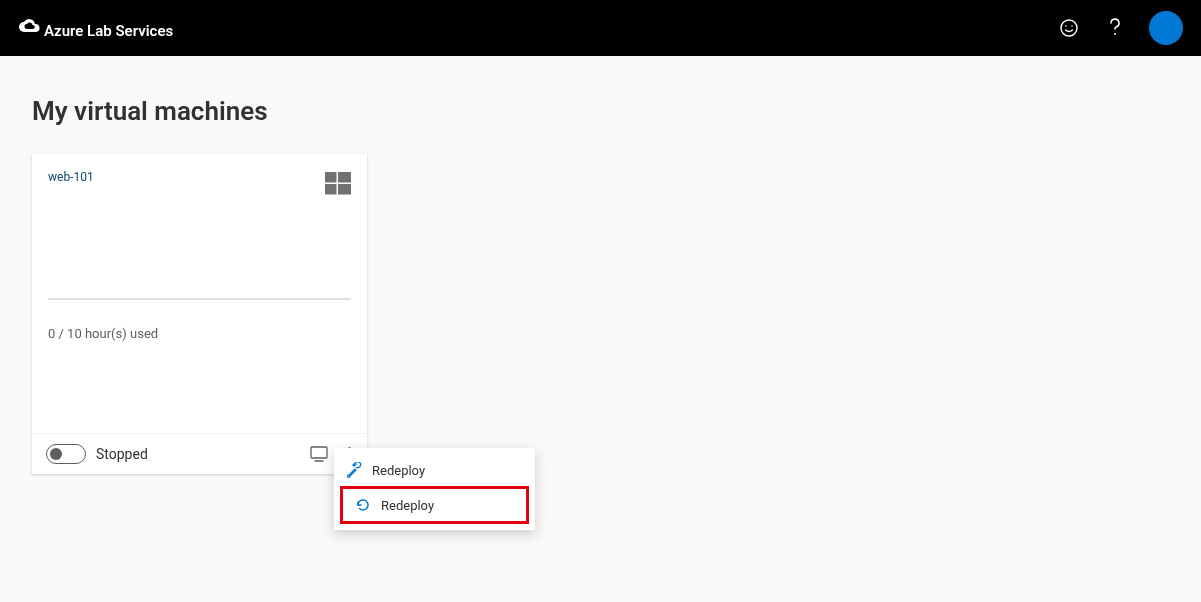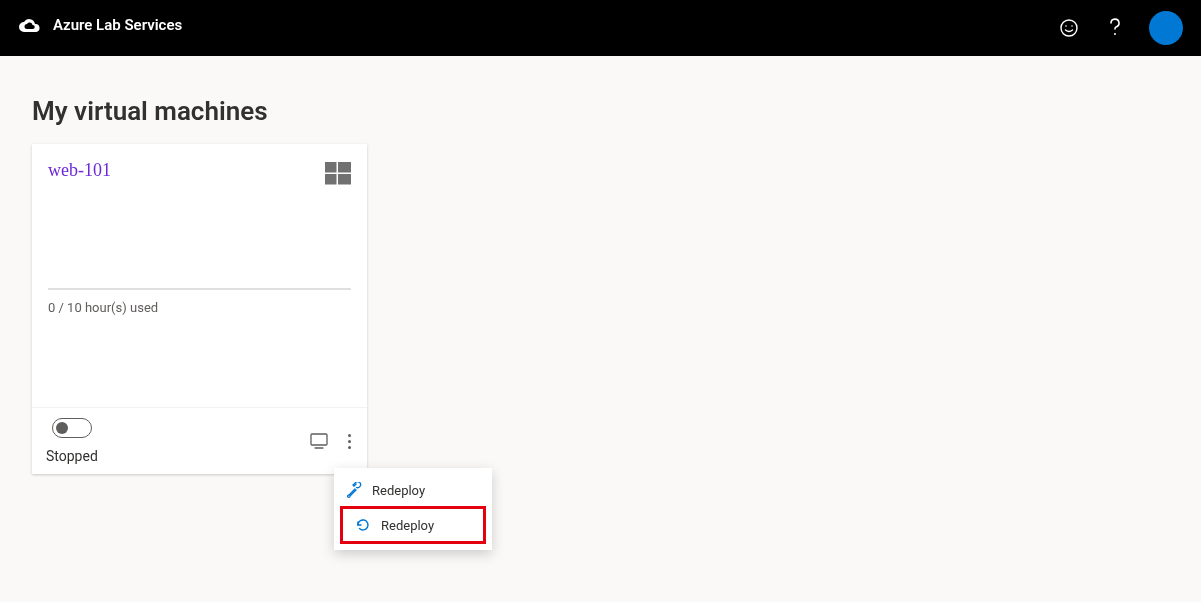--- a/index.html
+++ b/index.html
@@ -14,22 +14,22 @@
   .header {
     background: #000000;
     height: 56px;
     display: flex;
     align-items: center;
     justify-content: space-between;
     padding: 0 18px;
   }
   .header-left {
     display: flex;
-    align-items: flex-start;
-    gap: 11px;
+    align-items: flex-end;
+    gap: 2px;
   }
   .app-logo { width: 24px; height: 24px; display:flex; align-items:center; justify-content:center;}
   .app-title {
     color: #ffffff;
     font-size: 15px;
     font-weight: 600;
   }
   .header-right {
     display: flex;
     align-items: center;
@@ -42,62 +42,61 @@
     border-radius: 50%;
     background: #0078d4;
     cursor:pointer;
   }
   
   .main { padding: 40px 32px; }
   .page-title {
     font-size: 26px;
     font-weight: 600;
     color: #323130;
-    margin-bottom: 18px;
+    margin-bottom: 28px;
   }
   .vm-card {
     width: 335px;
     background: #ffffff;
     box-shadow: 0 1px 3px rgba(0,0,0,0.12), 0 1px 2px rgba(0,0,0,0.08);
   }
   .vm-card-top {
     padding: 16px 16px 8px 16px;
   }
   .vm-header {
     display:flex;
     justify-content: space-between;
     align-items: flex-start;
   }
   .vm-name {
-    font-size: 18px;
+    font-size: 12px;
     font-weight: 400;
-    color: #6d28d9;
-    font-family: Liberation Serif, serif;
+    color: #0c4a6e;
   }
   .os-icon { color:#717171; }
   .vm-spacer { height: 94px; }
   .progress-bar {
     height: 2px;
     background: #e1dfdd;
     margin-top: 4px;
   }
   .usage-text {
     font-size: 13px;
     color: #605e5c;
-    margin-top: 10px;
+    margin-top: 26px;
   }
   .vm-card-gap { height: 84px; }
   .vm-footer {
     border-top: 1px solid #f2f2f2;
     padding: 10px 14px;
     display:flex;
     align-items: center;
     justify-content: space-between;
   }
-  .footer-left { display:flex; align-items:center; gap:10px;flex-direction:column;}
+  .footer-left { display:flex; align-items:center; gap:10px;}
   .toggle {
     width: 40px;
     height: 20px;
     border-radius: 10px;
     border: 1px solid #605e5c;
     background:#ffffff;
     position: relative;
     cursor:pointer;
   }
   .toggle-knob {
@@ -110,25 +109,24 @@
   .status-text { font-size:14px; color:#323130; }
   .footer-right { display:flex; align-items:center; gap:18px; color:#605e5c;}
   .footer-icon { width:18px; height:18px; display:flex; align-items:center; justify-content:center; cursor:pointer;}
   .more-dots { display:flex; flex-direction:column; gap:3px; cursor:pointer; padding:2px;}
   .more-dots span { width:3px; height:3px; border-radius:50%; background:#605e5c;}
   
   .menu {
     position: absolute;
     left: 334px;
     top: 448px;
-    width: 158px;
+    width: 201px;
     background:#ffffff;
     box-shadow: 0 4px 12px rgba(0,0,0,0.18);
     padding: 6px 0;
-    margin-top: 20px;
   }
   .menu-item {
     display:flex;
     align-items:center;
     gap: 10px;
     padding: 8px 12px;
     font-size: 13px;
     color:#323130;
     cursor:pointer;
   }

